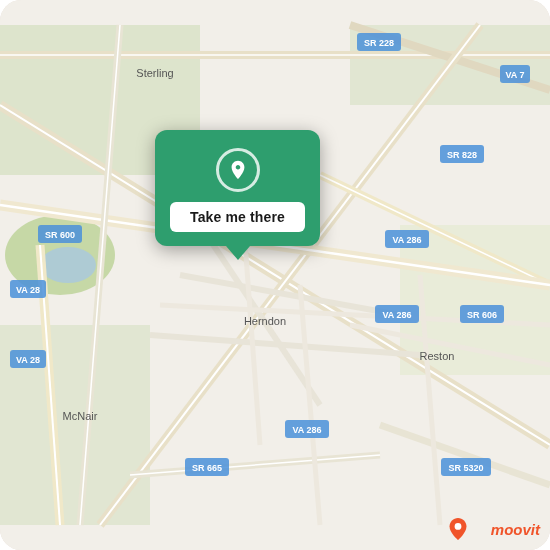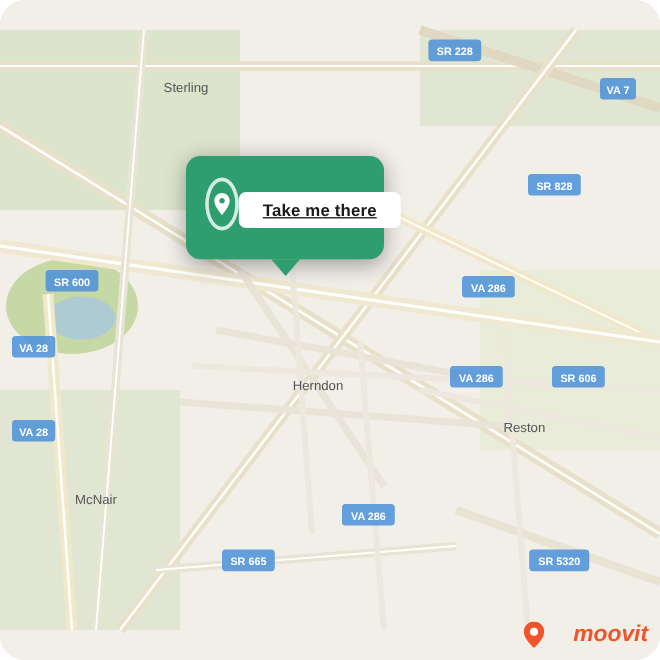--- a/index.html
+++ b/index.html
@@ -37,26 +37,25 @@
 
     
     .popup-card {
       position: absolute;
       top: 130px;
       left: 155px;
       width: 165px;
       background: #2e9e6e;
       border-radius: 12px;
       display: flex;
-      flex-direction: row;
+      flex-direction: column;
       align-items: center;
       padding: 18px 16px 14px;
       box-shadow: 0 4px 18px rgba(0,0,0,0.35);
       z-index: 10;
-      text-decoration: underline;
     }
 
     .popup-card::after {
       content: '';
       position: absolute;
       bottom: -14px;
       left: 50%;
       transform: translateX(-50%);
       border-left: 12px solid transparent;
       border-right: 12px solid transparent;
@@ -121,21 +120,21 @@
       position: absolute;
       bottom: 10px;
       right: 10px;
       z-index: 11;
       display: flex;
       align-items: center;
       gap: 4px;
     }
 
     .moovit-text {
-      font-size: 19px;
+      font-size: 15px;
       font-weight: 700;
       color: #f0542a;
       font-style: italic;
       font-family: Arial, sans-serif;
       margin-left: 20px;
     }
 
     .moovit-pin {
       width: 18px;
       height: 22px;

